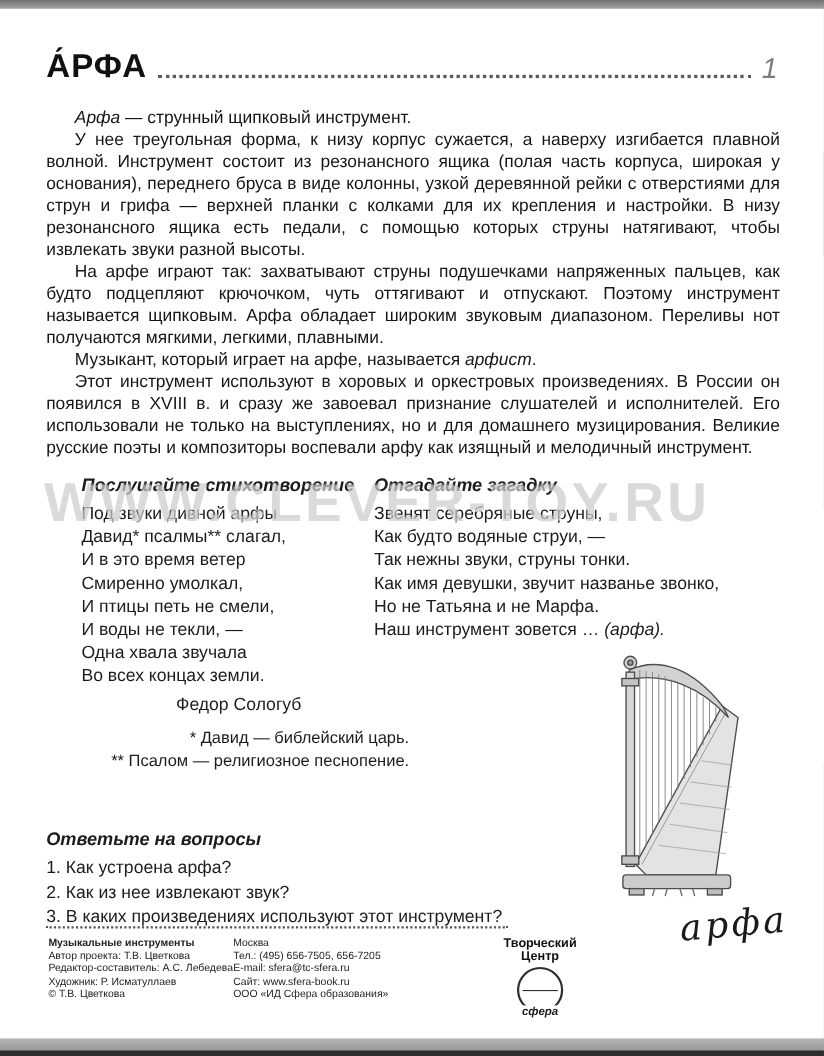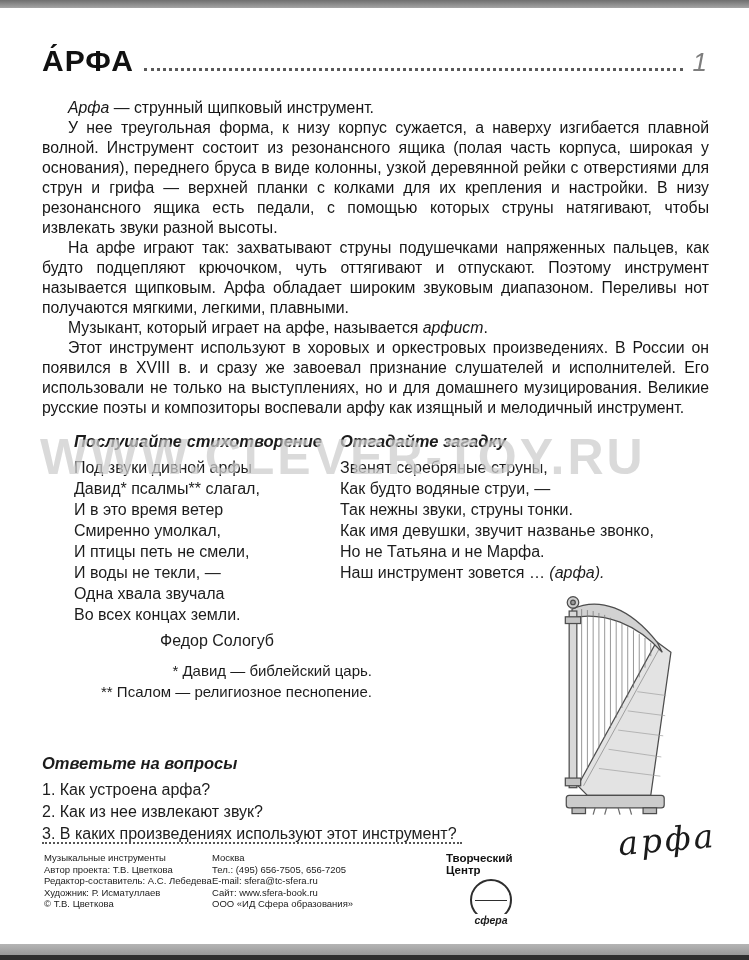--- a/index.html
+++ b/index.html
@@ -42,23 +42,23 @@
 
   
   .harp-wrap { position: absolute; left: 504px; top: 160px; width: 150px; height: 240px; }
   .harp-caption { position: absolute; left: 576px; top: 392px; font-family: "DejaVu Serif", serif;
     font-style: italic; font-size: 33px; letter-spacing: 3px; transform: rotate(-5deg); color: #1a1a1a; }
 
   
   .footer-rule { position: absolute; left: 0; top: 414px; width: 420px; border-top: 2px dotted #555; }
   .footer { position: absolute; left: 2px; top: 424px; display: flex; }
   .footer-col1 { width: 168px; font-size: 9.5px; line-height: 11.5px; color: #222; }
-  .footer-col1 .f-bold { font-weight: normal; }
+  .footer-col1 .f-bold { font-weight: bold; }
   .footer-col2 { width: 232px; font-size: 9.5px; line-height: 11.5px; color: #222; }
-  .logo-block { width: 90px; margin-left: 2px; }
+  .logo-block { width: 90px; margin-left: 2px; text-align: center; }
   .logo-text { font-size: 11.5px; font-weight: bold; line-height: 12px; color: #111; }
   .logo-circle { margin: 3px auto 0; width: 42px; height: 42px; border: 2.5px solid #2e2e2e; border-radius: 50%;
     display: flex; align-items: center; justify-content: center; position: relative; }
   .logo-circle::before { content: ""; position: absolute; left: 3px; right: 3px; top: 50%; border-top: 1px solid #2e2e2e; }
   .logo-brand { font-style: italic; font-weight: bold; font-size: 10.5px; background: #fff; position: relative; padding: 0 1px; margin-top: 40px; }
 
   
   .watermark { position: absolute; left: 40px; top: 424px; width: 680px; z-index: 9; pointer-events: none;
     font-size: 50px; font-weight: bold; letter-spacing: 3px; color: rgba(168,168,168,0.42);
     text-shadow: 1px 1px 0 rgba(255,255,255,0.55); white-space: nowrap; }

